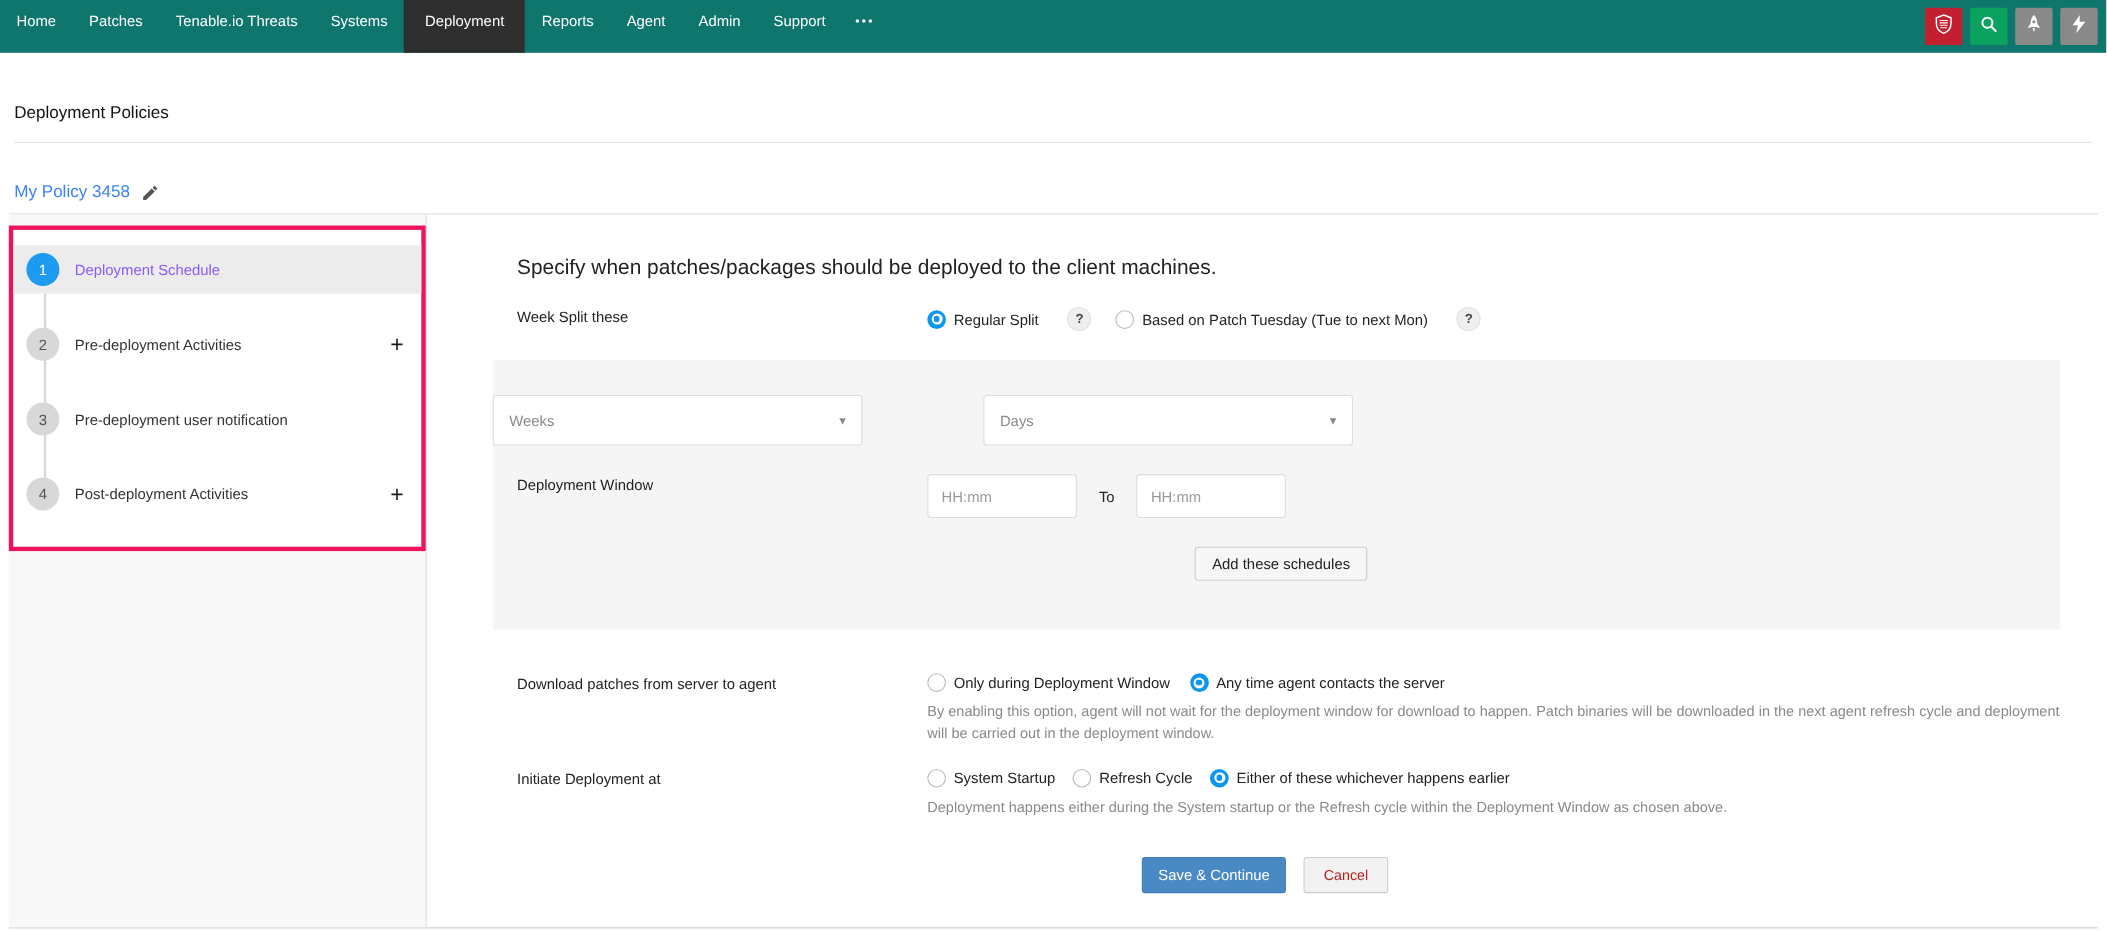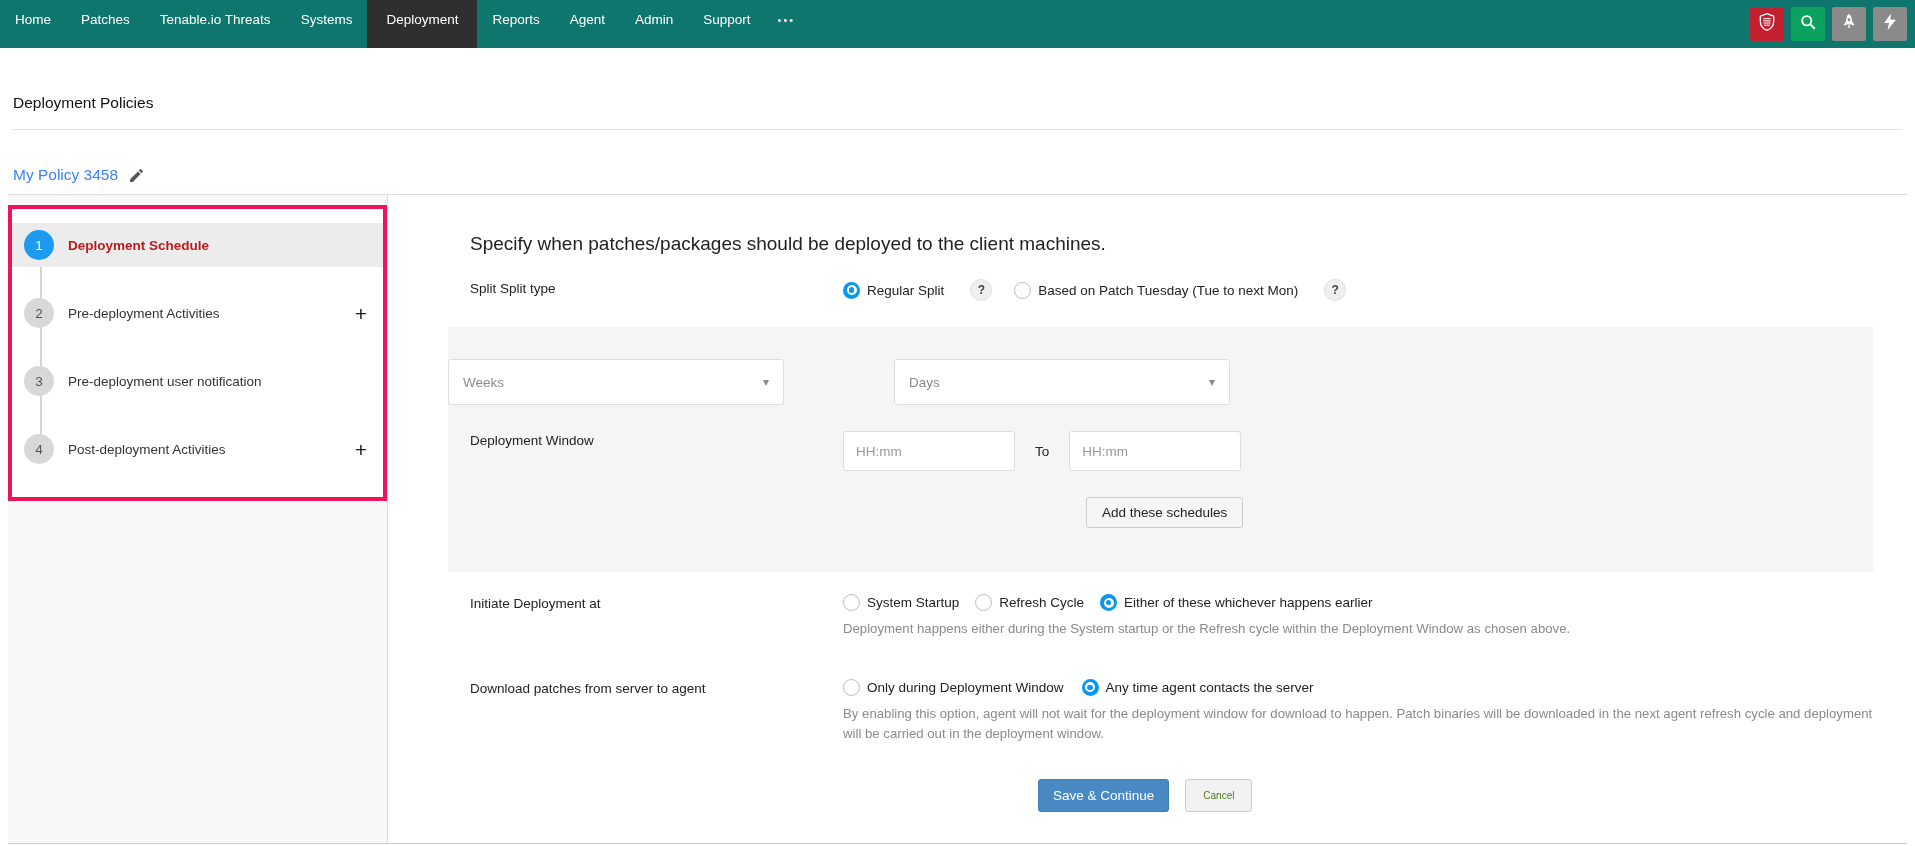--- a/index.html
+++ b/index.html
@@ -32,21 +32,21 @@
   .sidebar { width:380px; background:#f8f8f8; border-right:1px solid #ddd; }
   .steps-panel { border:4px solid #ed145b; background:#fff; margin-top:10px; padding:14px 0 26px 0; position:relative; }
   .step-line { position:absolute; left:28px; top:36px; width:2px; height:204px; background:#d5d5d5; }
   .step { display:flex; align-items:center; height:44px; margin-bottom:24px; padding:0 16px 0 12px; position:relative; cursor:pointer; }
   .step:last-child { margin-bottom:0; }
   .step.active { background:#ececec; }
   .step-num { width:30px; height:30px; border-radius:50%; background:#d8d8d8; color:#555;
     font-size:13.5px; display:flex; align-items:center; justify-content:center; position:relative; z-index:1; flex:0 0 auto; }
   .step.active .step-num { background:#1d9bf0; color:#fff; }
   .step-label { margin-left:14px; font-size:13.5px; color:#333; }
-  .step.active .step-label { font-weight:bold; color:#b91c1c; }
+  .step.active .step-label { font-weight:normal; color:#8b5cf6; }
   .step-add { margin-left:auto; font-size:21px; color:#1b1b1b; font-weight:400; cursor:pointer; line-height:1; }
 
   
   .main { flex:1; padding:38px 34px 0 60px; }
   .intro { font-size:19px; color:#222; padding-left:22px; }
   .frow { display:flex; align-items:flex-start; margin-top:24px; }
   .flabel { width:395px; padding-left:22px; flex:0 0 auto; font-size:13.5px; color:#222; padding-top:2px; }
   .fcontrols { display:flex; flex-direction:column; }
   .radio-line { display:flex; align-items:center; }
   .radio-opt { display:flex; align-items:center; cursor:pointer; }
@@ -65,37 +65,37 @@
 
   
   .panel { background:#f5f5f5; margin-top:26px; padding:32px 0 44px 0; }
   .panel .frow { margin-top:0; }
   .panel .frow + .frow { margin-top:26px; }
   .dd { width:336px; height:46px; background:#fff; border:1px solid #ddd; border-radius:3px;
     display:flex; align-items:center; justify-content:space-between; padding:0 14px; cursor:pointer; }
   .dd-text { color:#8a8a8a; font-size:13.5px; }
   .dd-arrow { color:#8a8a8a; font-size:12px; font-family:"DejaVu Sans", sans-serif; }
   .dd-wrap { display:flex;gap:44px; }
-  .time-input { width:172px; height:40px; border:1px solid #ddd; border-radius:3px; padding:0 12px;
+  .time-input { width:136px; height:40px; border:1px solid #ddd; border-radius:3px; padding:0 12px;
     font-size:13.5px; color:#444; font-family:"Liberation Sans", sans-serif; outline:none; }
   .time-input::placeholder { color:#9a9a9a; }
   .to-label { font-size:13.5px; color:#222; margin:0 20px; align-self:center; }
   .window-line { display:flex; align-items:center; }
   .add-row { margin-top:26px; }
   .add-btn { margin-left:638px; background:#f6f6f6; border:1px solid #ccc; border-radius:3px;
     padding:7px 15px; font-size:13.5px; color:#222; cursor:pointer; font-family:"Liberation Sans", sans-serif; }
 
   .frow.mt40 { margin-top:40px; } .frow.mt22 { margin-top:22px; }
 
   
   .actions { display:flex; gap:16px; margin:36px 0 0 590px; }
   .btn-primary { background:#4a8ac4; border:1px solid #3f7cb4; color:#fff; border-radius:3px;
     padding:8px 14px; font-size:13.5px; cursor:pointer; font-family:"Liberation Sans", sans-serif; }
-  .btn-secondary { background:#f2f2f2; border:1px solid #ccc; color:#4d7c0f; border-radius:3px;
-    padding:8px 17px; font-size:10px; cursor:pointer; font-family:"Liberation Sans", sans-serif; }
+  .btn-secondary { background:#f2f2f2; border:1px solid #ccc; color:#b91c1c; border-radius:3px;
+    padding:8px 17px; font-size:13px; cursor:pointer; font-family:"Liberation Sans", sans-serif; }
 </style>
 </head>
 <body>
 
 <div class="nav">
   <div class="nav-item">Home</div>
   <div class="nav-item">Patches</div>
   <div class="nav-item">Tenable.io Threats</div>
   <div class="nav-item">Systems</div>
   <div class="nav-item active">Deployment</div>
@@ -188,21 +188,21 @@
         <div class="step-add">+</div>
       </div>
     </div>
   </div>
 
   <div class="main">
 
     <div class="intro">Specify when patches/packages should be deployed to the client machines.</div>
 
     <div class="frow">
-      <div class="flabel">Split Split type</div>
+      <div class="flabel">Week Split these</div>
       <div class="fcontrols">
         <div class="radio-line">
           <div class="radio-opt">
             <span class="radio selected"></span>
             <span class="radio-text">Regular Split</span>
           </div>
           <div class="help-badge">?</div>
           <div class="gap22"></div>
           <div class="radio-opt">
             <span class="radio"></span>
@@ -235,20 +235,38 @@
           <span class="to-label">To</span>
           <input class="time-input" placeholder="HH:mm" style="">
         </div>
       </div>
 
       <div class="add-row">
         <button class="add-btn">Add these schedules</button>
       </div>
     </div>
 
+    <div class="frow mt40">
+      <div class="flabel">Download patches from server to agent</div>
+      <div class="fcontrols">
+        <div class="radio-line">
+          <div class="radio-opt">
+            <span class="radio"></span>
+            <span class="radio-text">Only during Deployment Window</span>
+          </div>
+          <div class="gap18"></div>
+          <div class="radio-opt">
+            <span class="radio selected"></span>
+            <span class="radio-text">Any time agent contacts the server</span>
+          </div>
+        </div>
+        <div class="helper-text">By enabling this option, agent will not wait for the deployment window for download to happen. Patch binaries will be downloaded in the next agent refresh cycle and deployment will be carried out in the deployment window.</div>
+      </div>
+    </div>
+
     <div class="frow mt22">
       <div class="flabel">Initiate Deployment at</div>
       <div class="fcontrols">
         <div class="radio-line">
           <div class="radio-opt">
             <span class="radio"></span>
             <span class="radio-text">System Startup</span>
           </div>
           <div class="gap16"></div>
           <div class="radio-opt">
@@ -258,37 +276,19 @@
           <div class="gap16"></div>
           <div class="radio-opt">
             <span class="radio selected"></span>
             <span class="radio-text">Either of these whichever happens earlier</span>
           </div>
         </div>
         <div class="helper-text">Deployment happens either during the System startup or the Refresh cycle within the Deployment Window as chosen above.</div>
       </div>
     </div>
 
-    <div class="frow mt40">
-      <div class="flabel">Download patches from server to agent</div>
-      <div class="fcontrols">
-        <div class="radio-line">
-          <div class="radio-opt">
-            <span class="radio"></span>
-            <span class="radio-text">Only during Deployment Window</span>
-          </div>
-          <div class="gap18"></div>
-          <div class="radio-opt">
-            <span class="radio selected"></span>
-            <span class="radio-text">Any time agent contacts the server</span>
-          </div>
-        </div>
-        <div class="helper-text">By enabling this option, agent will not wait for the deployment window for download to happen. Patch binaries will be downloaded in the next agent refresh cycle and deployment will be carried out in the deployment window.</div>
-      </div>
-    </div>
-
     <div class="actions">
       <button class="btn-primary">Save &amp; Continue</button>
       <button class="btn-secondary">Cancel</button>
     </div>
 
   </div>
 </div>
 
 </body></html>

